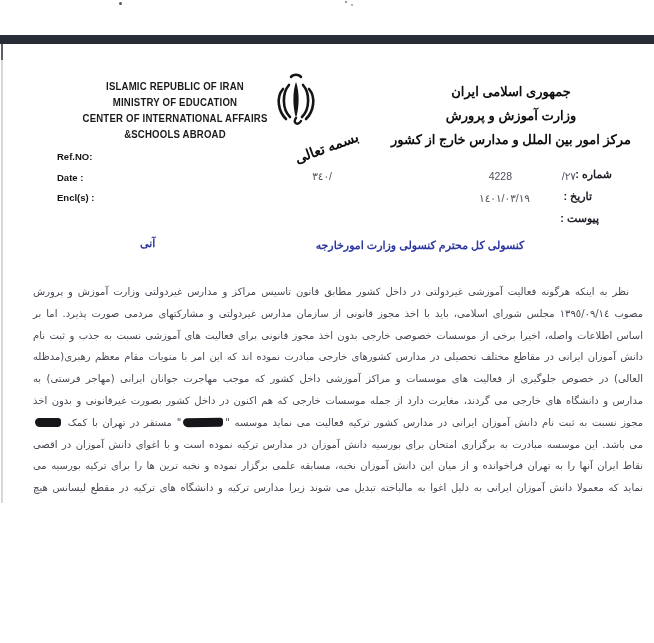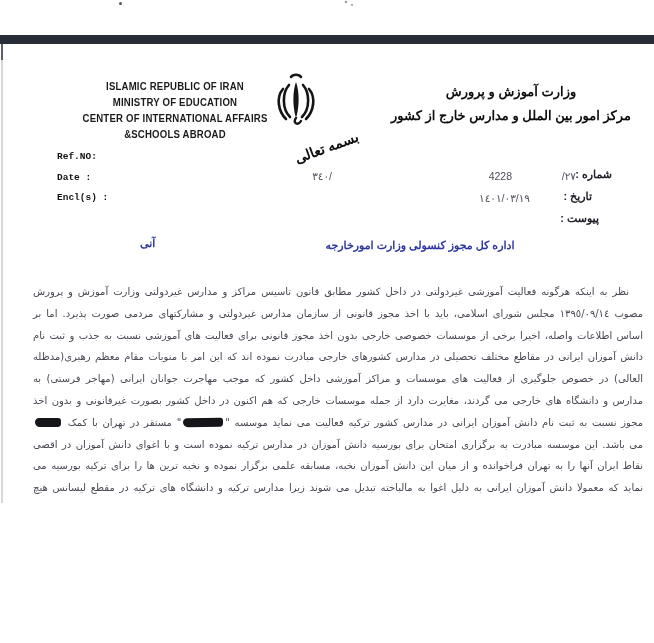--- a/index.html
+++ b/index.html
@@ -8,21 +8,21 @@
   .dot{position:absolute;background:#555;border-radius:50%;}
   #topbar{position:absolute;left:0;top:35px;width:654px;height:9px;background:#272c37;}
   #paper-edge{position:absolute;left:1px;top:44px;width:2px;height:599px;background:#d8d8d8;}
   #paper-edge-dark{position:absolute;left:1px;top:44px;width:2px;height:16px;background:#5a5f6a;}
 
   
   #en-block{position:absolute;left:50px;top:79px;width:250px;text-align:center;
             font-weight:700;font-size:10px;line-height:16px;color:#1b1b1b;
             transform:scaleX(.96);letter-spacing:.2px;}
   #en-fields{position:absolute;left:57px;top:147px;font-weight:700;font-size:9.5px;
-             line-height:20.5px;color:#141414;text-align:left;font-family:Liberation Mono, monospace;}
+             line-height:20.5px;color:#141414;text-align:left;}
 
   
   #emblem{position:absolute;left:272px;top:72px;}
   #bismillah{position:absolute;left:290px;top:140px;width:70px;font-size:14px;font-weight:700;
              color:#101010;transform:rotate(-20deg);letter-spacing:-1px;direction:rtl;}
 
   
   .fa{direction:rtl;}
   #fa-block{position:absolute;left:375px;top:80px;width:272px;text-align:center;color:#0e0e0e;}
   #fa-block .l1{font-size:13px;font-weight:700;line-height:24px;}
@@ -93,37 +93,38 @@
       <path d="M31,13 C38,21 38,37 30,45"></path>
       <path d="M11,17 C4,25 6,39 14,47"></path>
       <path d="M37,17 C44,25 42,39 34,47"></path>
     </g>
     <path d="M24,10 C20.5,19 20.5,35 24,46 C27.5,35 27.5,19 24,10 Z" fill="#151515"></path>
     <path d="M24,46 C20,51 26,54 29,49" fill="none" stroke="#151515" stroke-width="2.4" stroke-linecap="round"></path>
   </svg>
   <div id="bismillah">بسمه تعالی</div>
 
   <div id="fa-block" class="fa">
+    <div class="l1">جمهوری اسلامی ایران</div>
     <div class="l2">وزارت آموزش و پرورش</div>
     <div class="l3">مرکز امور بین الملل و مدارس خارج از کشور</div>
   </div>
 
   <div class="meta-label" style="top:168px;right:42px;">شماره :</div>
   <div class="meta-val" style="top:170px;right:78px;">/٢٧</div>
   <div class="meta-val" style="top:170px;right:142px;">4228</div>
   <div class="meta-val" style="top:170px;right:322px;">٣٤٠/</div>
 
   <div class="meta-label" style="top:190px;right:62px;">تاریخ :</div>
   <div class="meta-val" style="top:192px;right:124px;">١٤٠١/٠٣/١٩</div>
 
   <div class="meta-label" style="top:212px;right:55px;">پیوست :</div>
   <div class="meta-val" style="top:214px;right:110px;"></div>
 
   <div id="addr">
-    <div class="to" style="color:#2d37a0;">اداره کل مجوز کنسولی وزارت امورخارجه</div>
+    <div class="to" style="color:#2d37a0;">کنسولی کل محترم کنسولی وزارت امورخارجه</div>
   </div>
   <div id="urgency" style="color:#2d37a0;">آنی</div>
 
   <div id="body-text">نظر به اینکه هرگونه فعالیت آموزشی غیردولتی در داخل کشور مطابق قانون تاسیس مراکز و مدارس غیردولتی وزارت آموزش و پرورش مصوب ١٣٩٥/٠٩/١٤ مجلس شورای اسلامی، باید با اخذ مجوز قانونی از سازمان مدارس غیردولتی و مشارکتهای مردمی صورت پذیرد. اما بر اساس اطلاعات واصله، اخیرا برخی از موسسات خصوصی خارجی بدون اخذ مجوز قانونی برای فعالیت های آموزشی نسبت به جذب و ثبت نام دانش آموزان ایرانی در مقاطع مختلف تحصیلی در مدارس کشورهای خارجی مبادرت نموده اند که این امر با منویات مقام معظم رهبری(مدظله العالی) در خصوص جلوگیری از فعالیت های موسسات و مراکز آموزشی داخل کشور که موجب مهاجرت جوانان ایرانی (مهاجر فرستی) به مدارس و دانشگاه های خارجی می گردند، مغایرت دارد از جمله موسسات خارجی که هم اکنون در داخل کشور بصورت غیرقانونی و بدون اخذ مجوز نسبت به ثبت نام دانش آموزان ایرانی در مدارس کشور ترکیه فعالیت می نماید موسسه "<span class="redact" style="width: 40px;"></span>" مستقر در تهران با کمک <span class="redact" style="width: 26px;"></span> می باشد. این موسسه مبادرت به برگزاری امتحان برای بورسیه دانش آموزان در مدارس ترکیه نموده است و با اغوای دانش آموزان در اقصی نقاط ایران آنها را به تهران فراخوانده و از میان این دانش آموزان نخبه، مسابقه علمی برگزار نموده و نخبه ترین ها را برای ترکیه بورسیه می نماید که معمولا دانش آموزان ایرانی به دلیل اغوا به مالباخته تبدیل می شوند زیرا مدارس ترکیه و دانشگاه های ترکیه در مقطع لیسانس هیچ برتری بر مدارس و دانشگاه های ایرانی ندارند اما تبلیغات <span class="redact" style="width: 30px;"></span> آنها را نهایتا پس از مهاجرت به مالباخته تبدیل می کند. لذا مستدعی است موضوع به سفارت ترکیه منعکس و از آنها خواسته شود فعالیت اعزام دانش آموز ایرانی به مدارس ترکیه از طریق موسسه <span class="redact" style="width: 34px;"></span> و <span class="redact" style="width: 36px;"></span> متوقف گردد و امتحانات اخیر به دانش آموزان و خانواده های ایرانی کان لم یکن اعلام شود و با هیچ یک از موسسات ایرانی دیگر در این گونه اعزام های بدون مجوز دانش آموزان ایرانی به مدارس ترکیه همکاری ننمایند.</div>
   <div id="closing">موجب امتنان خواهد بود از نتیجه اقدام این مرکز را مطلع نمایید.</div>
 
   <div id="watermark">
     <div class="row">
       <span class="logo-fa">فارس</span>
       <svg width="34" height="22" viewBox="0 0 34 22">

